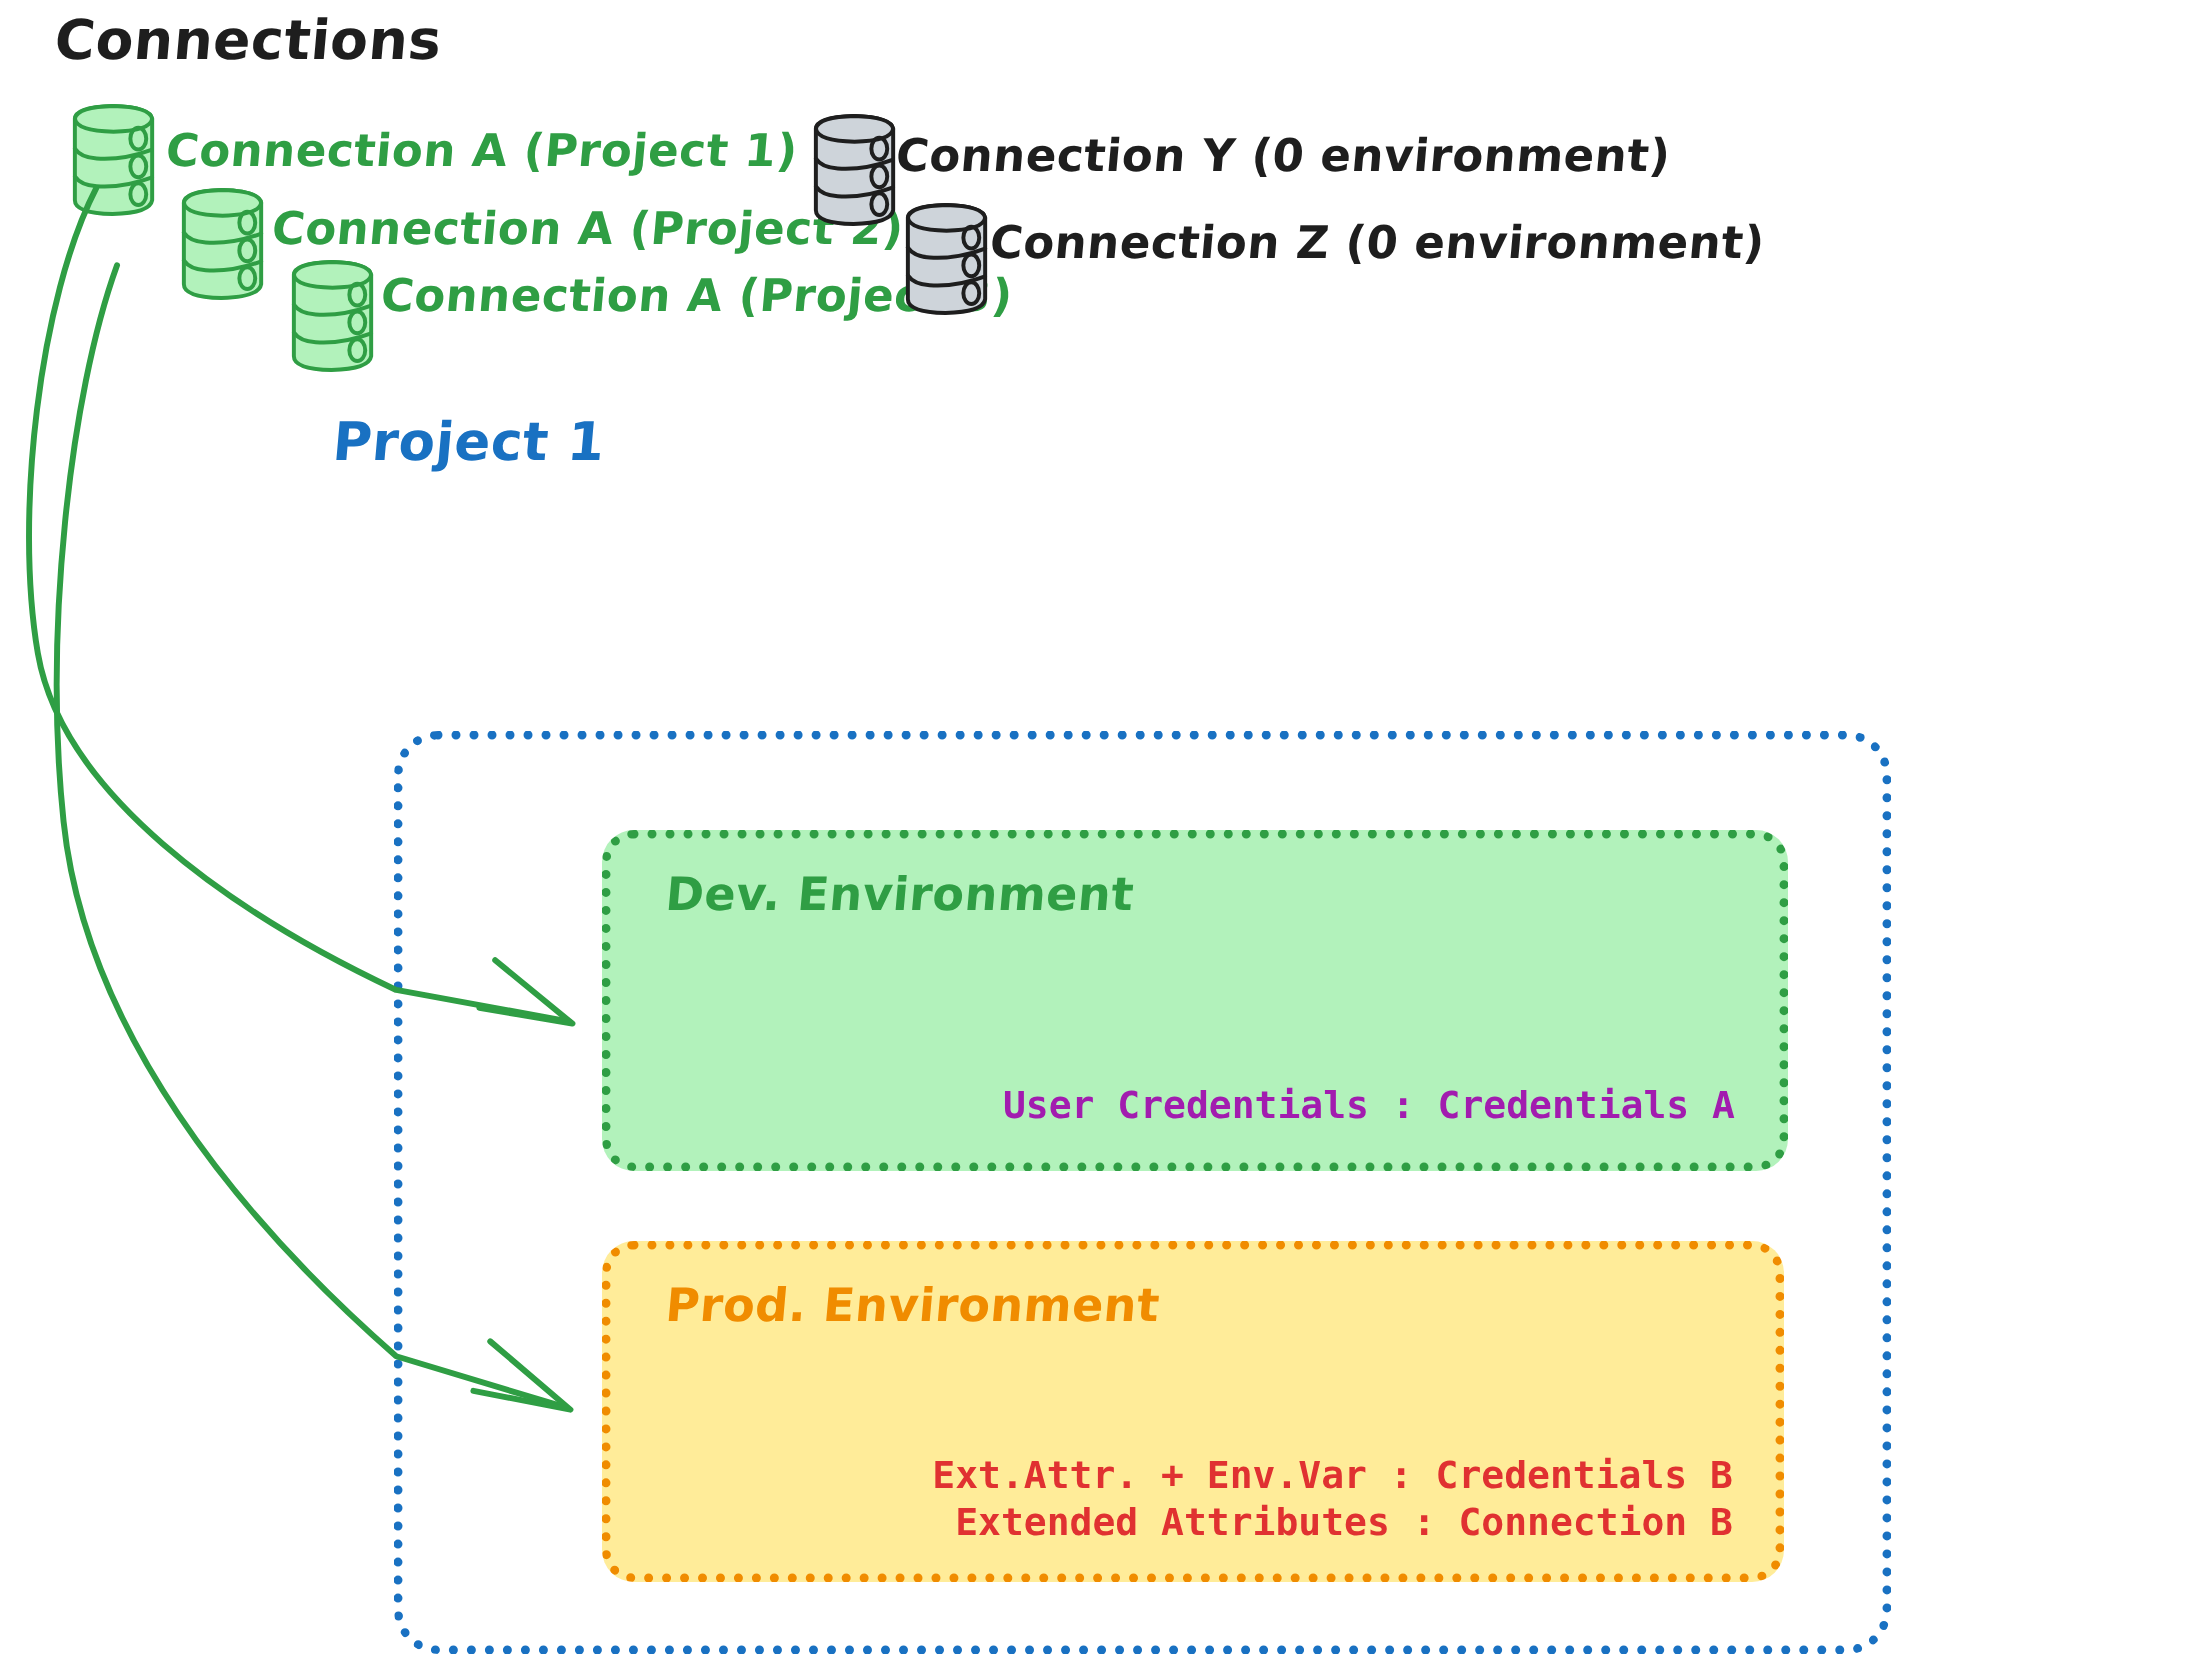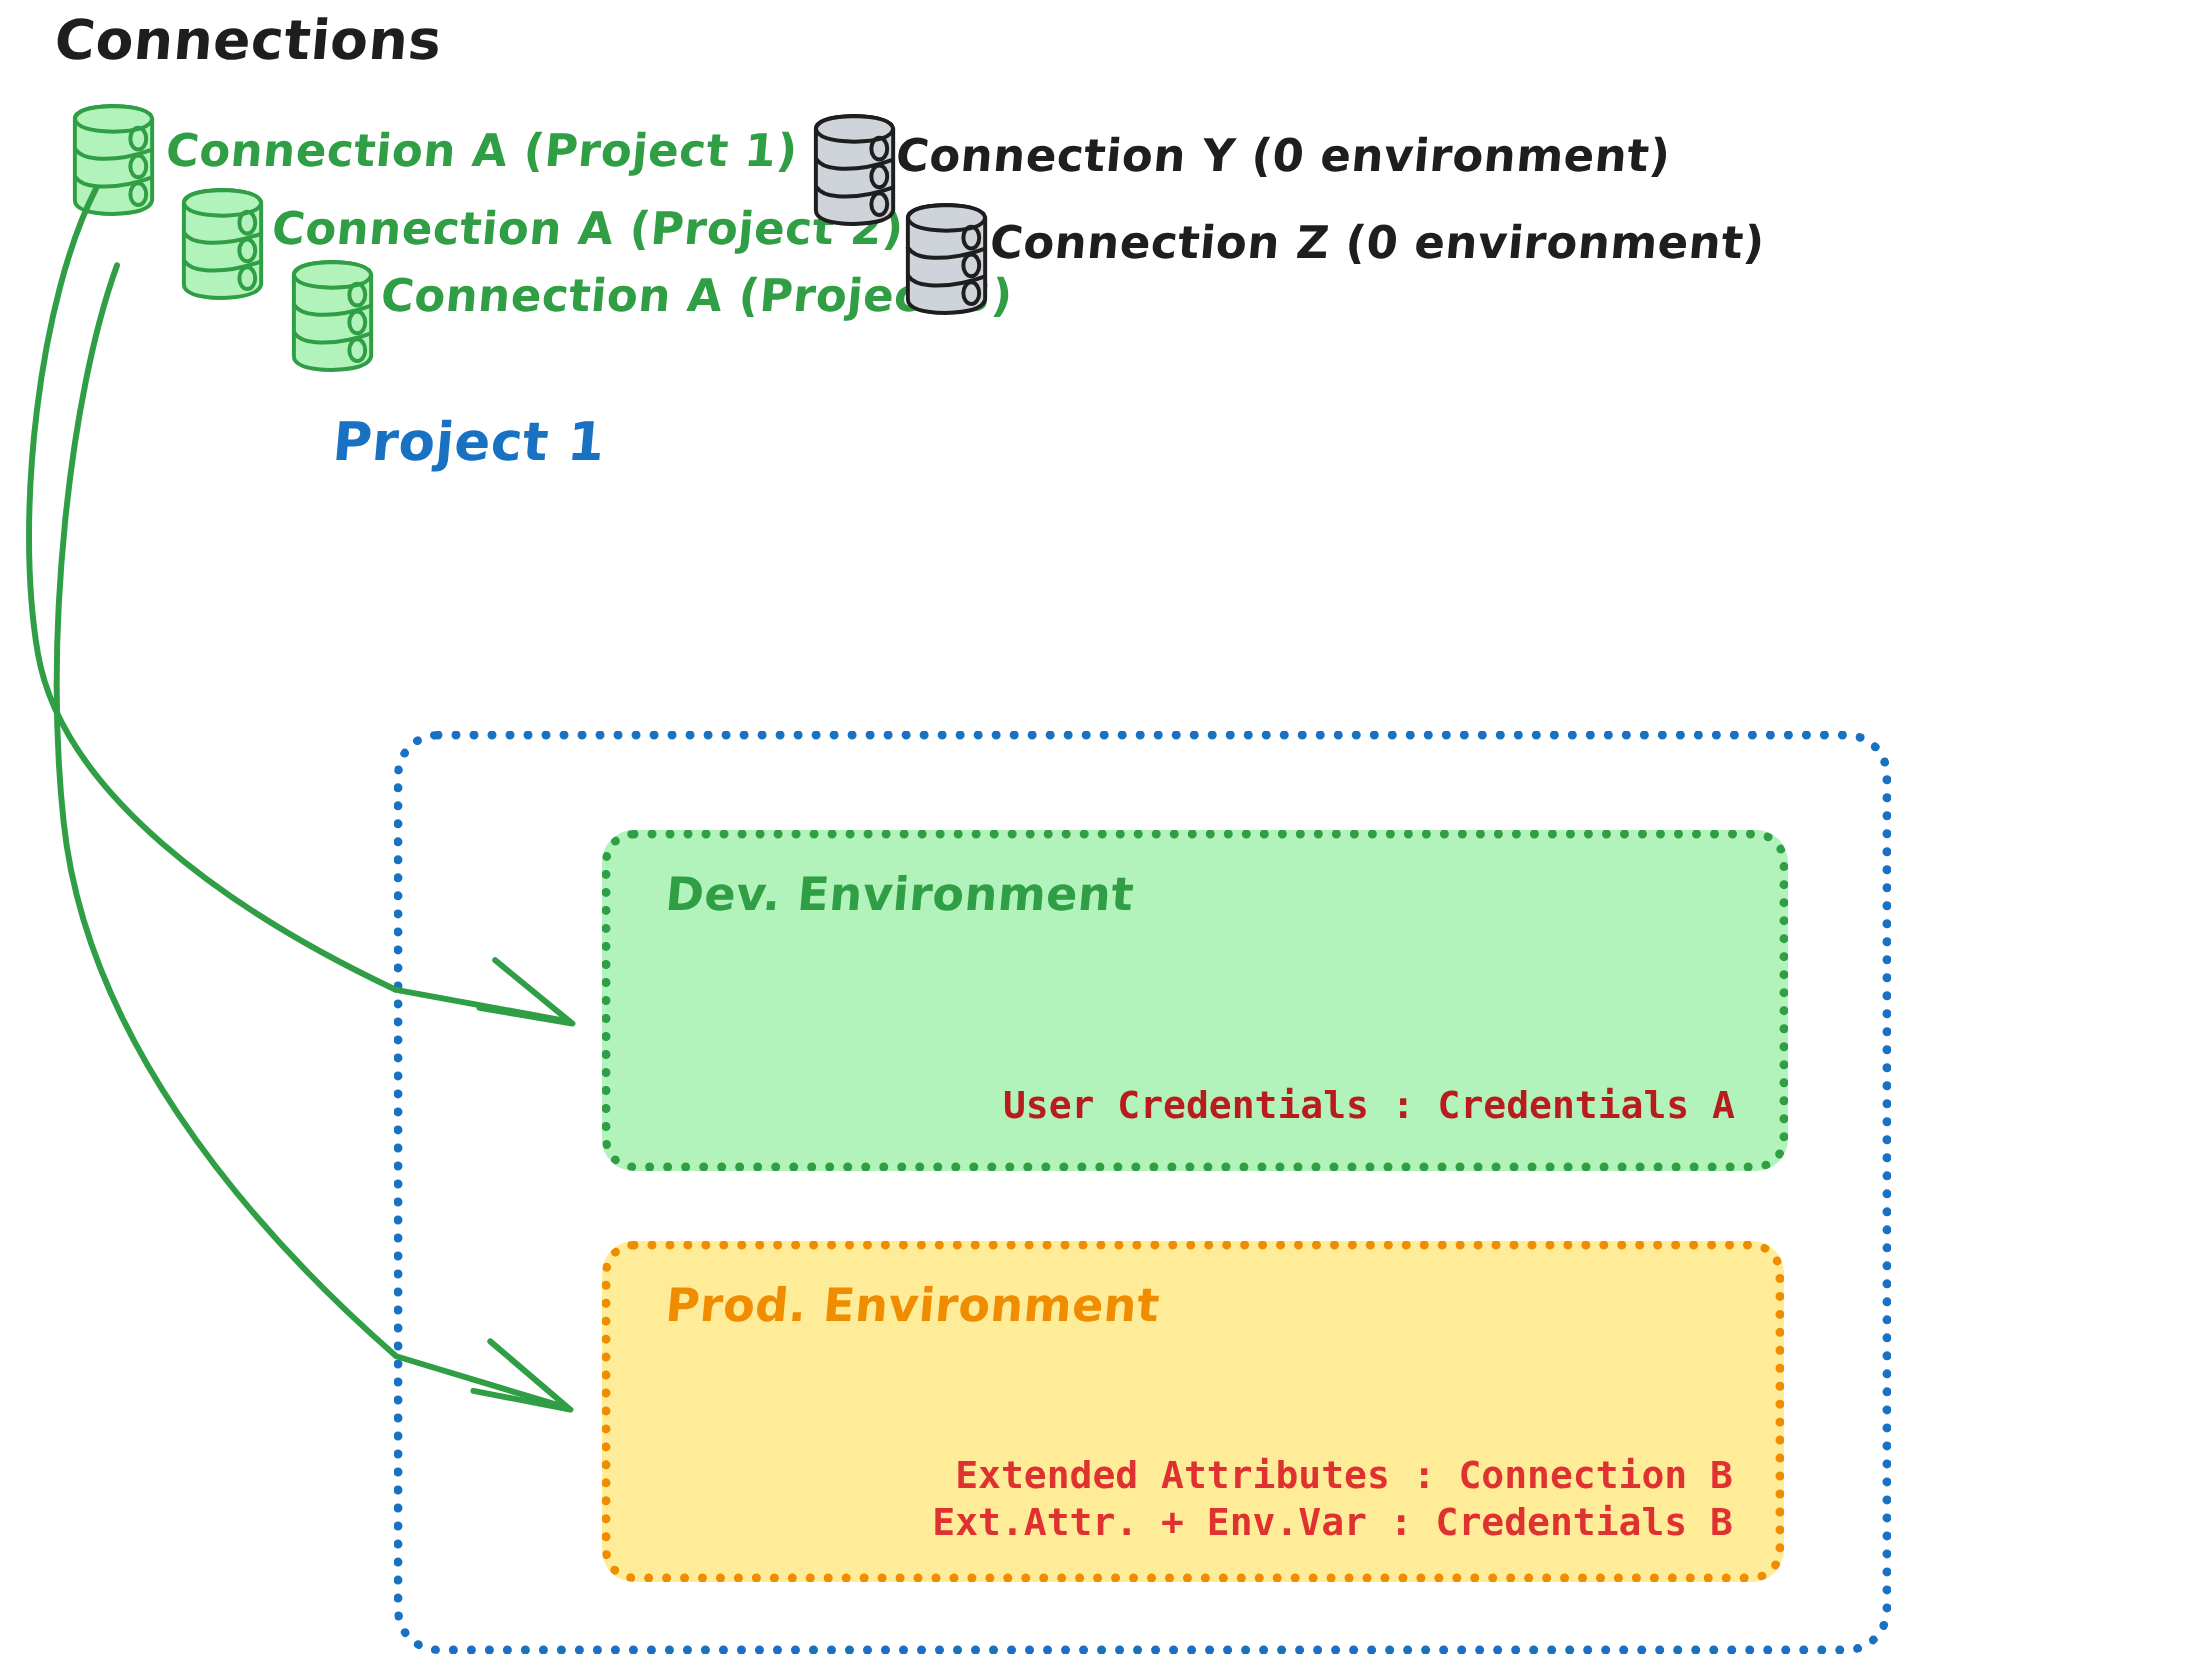--- a/index.html
+++ b/index.html
@@ -105,21 +105,21 @@
 
   .env-detail-block {
     position: absolute;
     text-align: right;
     line-height: 1.22;
   }
   #dev-detail {
     right: 44px;
     bottom: 34px;
     font-size: 38px;
-    color: #b91c1c;
+    color: #a21caf;
   }
   #prod-detail {
     right: 42px;
     bottom: 28px;
     font-size: 38px;
     color: #e03131;
   }
 
   svg.overlay {
     position: absolute;
@@ -210,22 +210,22 @@
   <div class="abs" id="dev-env-box">
     <div class="abs hand env-heading" id="dev-env-heading">Dev. Environment</div>
     <div class="env-detail-block mono" id="dev-detail">
       <div>User Credentials : Credentials A</div>
     </div>
   </div>
 
   <div class="abs" id="prod-env-box">
     <div class="abs hand env-heading" id="prod-env-heading">Prod. Environment</div>
     <div class="env-detail-block mono" id="prod-detail">
+      <div>Ext.Attr. + Env.Var : Credentials B</div>
       <div>Extended Attributes : Connection B</div>
-      <div>Ext.Attr. + Env.Var : Credentials B</div>
     </div>
   </div>
 
   <svg class="overlay" viewBox="0 0 2234 1691" width="2212" height="1674">
 
     <g fill="none" stroke="#2f9e44" stroke-width="6" stroke-linecap="round" stroke-linejoin="round">
       <path d="M 97 190
                C 40 300, 14 520, 38 660
                C 62 800, 230 920, 400 1000
                L 575 1032"></path>

